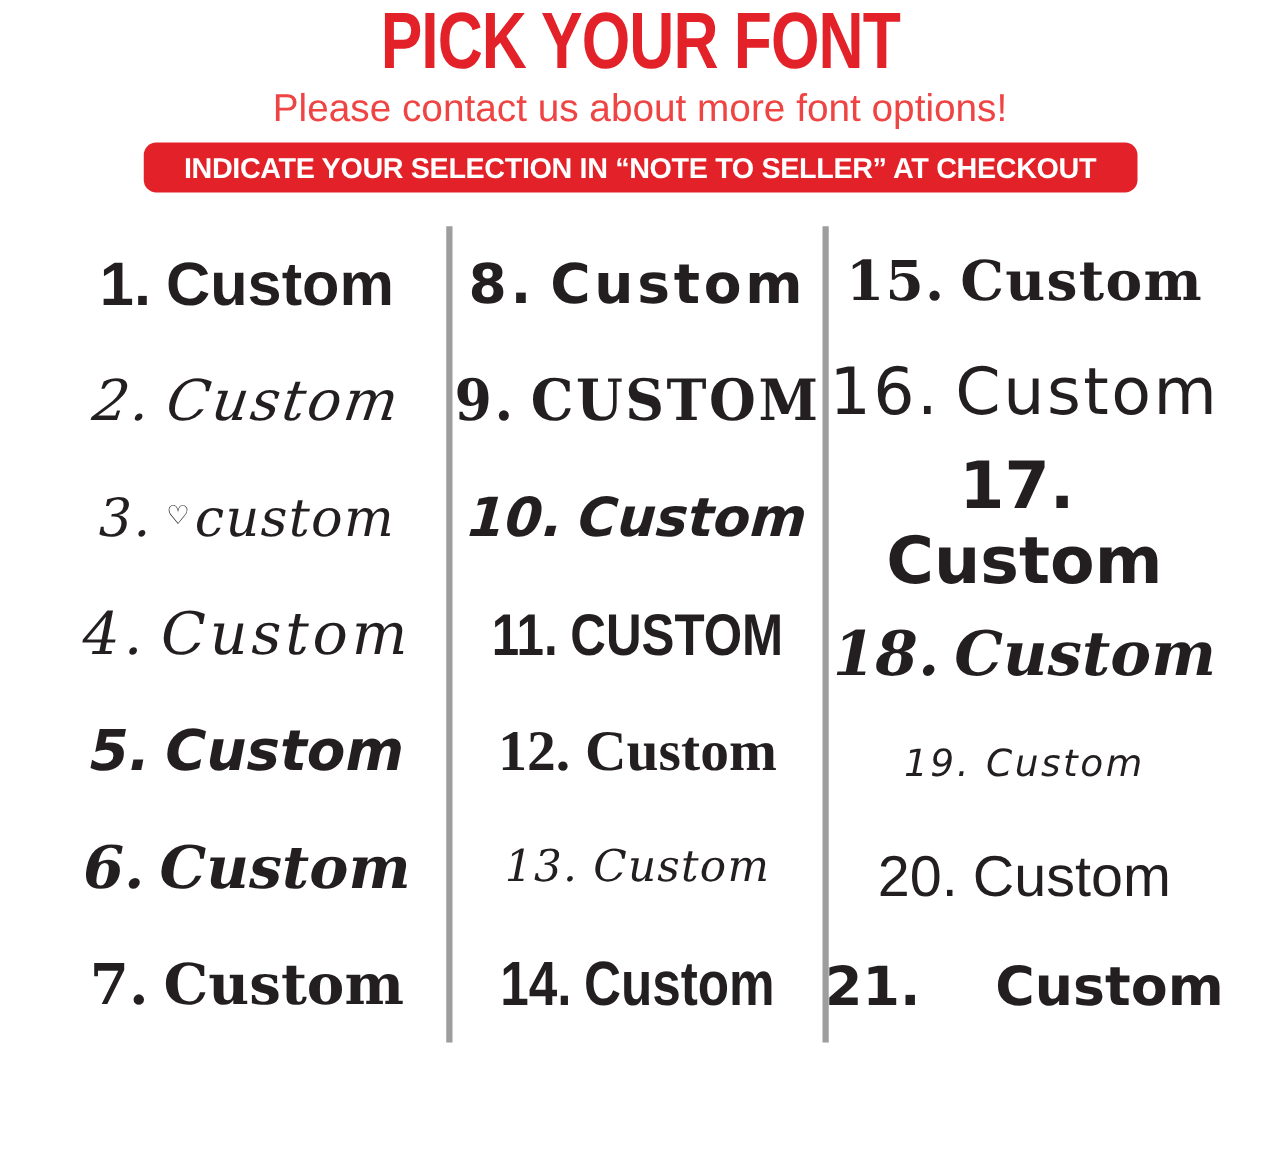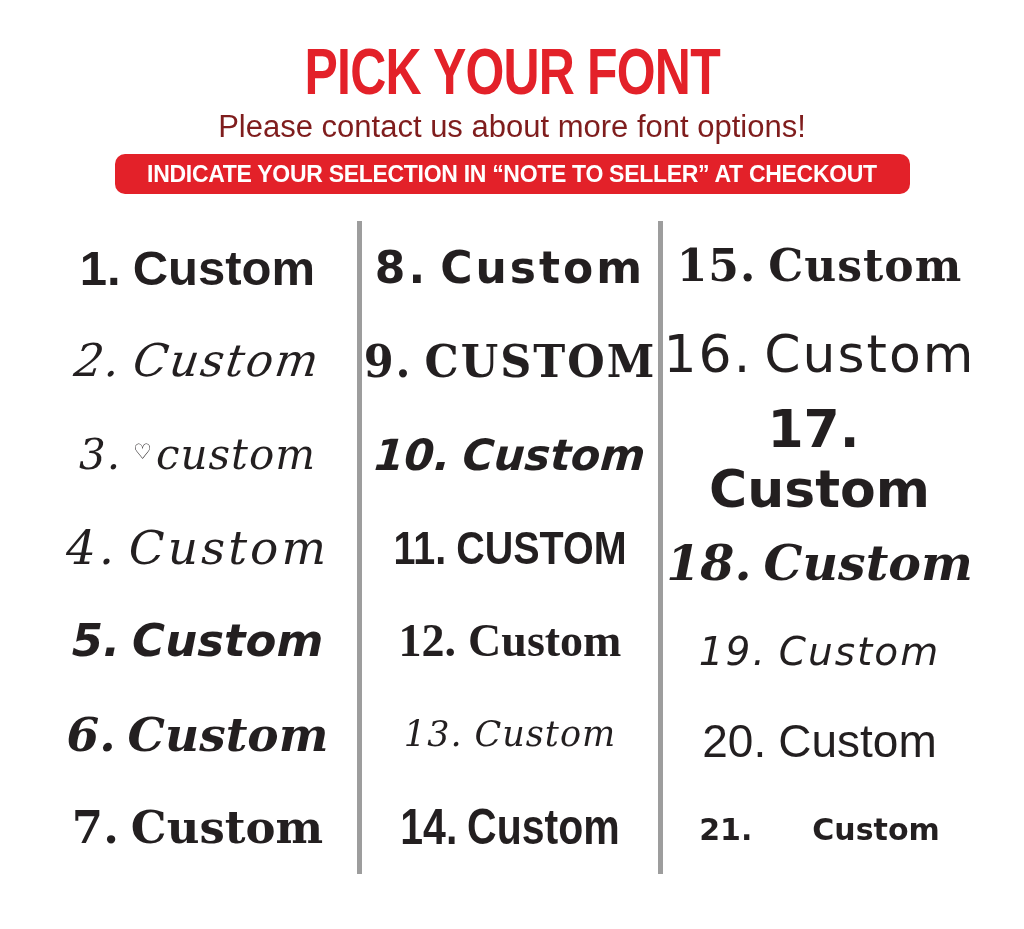--- a/index.html
+++ b/index.html
@@ -1,22 +1,22 @@
 <!DOCTYPE html>
 <html><head>
 <meta charset="utf-8">
 <style>
   html,body{margin:0;padding:0;background:#ffffff;}
   .page{position:relative;width:1024px;height:929px;background:#ffffff;overflow:hidden;
         font-family:"Liberation Sans",sans-serif;color:#231f20;}
   
-  .hdr{text-align:center;padding-top:40px;}
+  .hdr{text-align:center;}
   .title{margin:0;line-height:1;color:#e32129;font-weight:700;font-size:64px;white-space:nowrap;}
   .title .txt{display:inline-block;transform:scaleX(0.78);transform-origin:center;letter-spacing:-1px;}
-  .subtitle{margin:6px 0 0 0;font-size:31px;line-height:1.1;color:#7f1d1d;font-weight:400;}
+  .subtitle{margin:6px 0 0 0;font-size:31px;line-height:1.1;color:#ef4444;font-weight:400;}
   .banner{width:795px;margin:10px auto 0 auto;background:#e32129;border-radius:10px;
           padding:7px 0 6px 0;}
   .banner .txt{color:#ffffff;font-weight:700;font-size:23px;letter-spacing:-0.3px;white-space:nowrap;margin-top:40px;}
   
   .columns{display:flex;height:653px;margin-top:27px;}
   .col{display:flex;flex-direction:column;}
   .col1{width:357px;padding-left:38px;box-sizing:border-box;}
   .col2{width:296px;}
   .col3{width:361px;padding-right:48px;box-sizing:border-box;}
   .divider{width:5px;background:#9d9d9d;height:653px;}
@@ -35,23 +35,23 @@
   .st9 {font-family:"DejaVu Serif",serif;font-weight:700;font-size:43px;letter-spacing:2px;transform:scaleY(1.06);}
   .st10{font-family:"DejaVu Sans",sans-serif;font-style:italic;font-weight:700;font-size:43px;transform:skewX(-4deg);}
   .st11{font-family:"Liberation Sans",sans-serif;font-weight:700;font-size:47px;transform:scaleX(0.84);}
   .st12{font-family:"Liberation Serif",serif;font-weight:700;font-size:46px;text-align:center;}
   .st13{font-family:"DejaVu Serif",serif;font-style:italic;font-size:35px;letter-spacing:1px;}
   .st14{font-family:"Liberation Sans",sans-serif;font-weight:700;font-size:50px;transform:scaleX(0.82);}
   .st15{font-family:"DejaVu Serif",serif;font-weight:700;font-size:44px;letter-spacing:1px;}
   .st16{font-family:"DejaVu Sans",sans-serif;font-size:52px;letter-spacing:2px;}
   .st17{font-family:"DejaVu Sans",sans-serif;font-weight:700;font-size:52px;flex-direction:column;}
   .st18{font-family:"DejaVu Serif",serif;font-style:italic;font-weight:700;font-size:49px;}
-  .st19{font-family:"DejaVu Sans",sans-serif;font-style:italic;font-size:39px;letter-spacing:2px;}
+  .st19{font-family:"DejaVu Sans",sans-serif;font-style:italic;font-size:30px;letter-spacing:2px;}
   .st20{font-family:"Liberation Sans",sans-serif;font-weight:400;font-size:46px;}
-  .st21{font-family:"DejaVu Sans",sans-serif;font-weight:700;font-size:30px;gap:48px;}
+  .st21{font-family:"DejaVu Sans",sans-serif;font-weight:700;font-size:43px;gap:48px;}
 </style>
 </head>
 <body>
 
 <div class="page">
 
   <div class="hdr">
     <h1 class="title"><span class="txt">PICK YOUR FONT</span></h1>
     <p class="subtitle">Please contact us about more font options!</p>
     <div class="banner">

